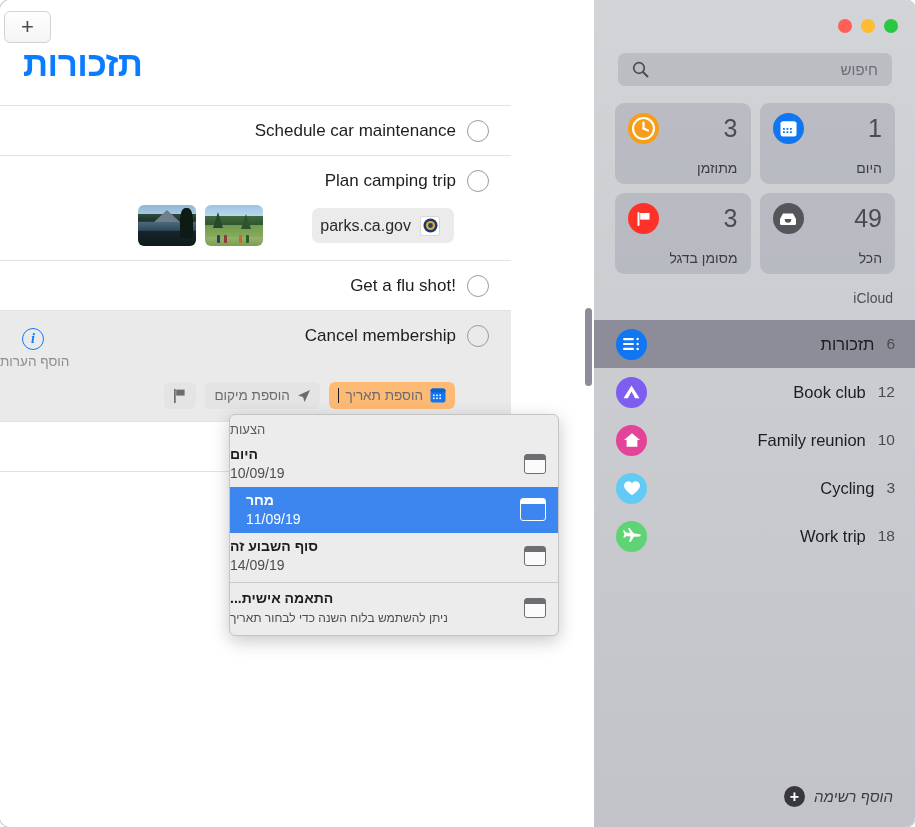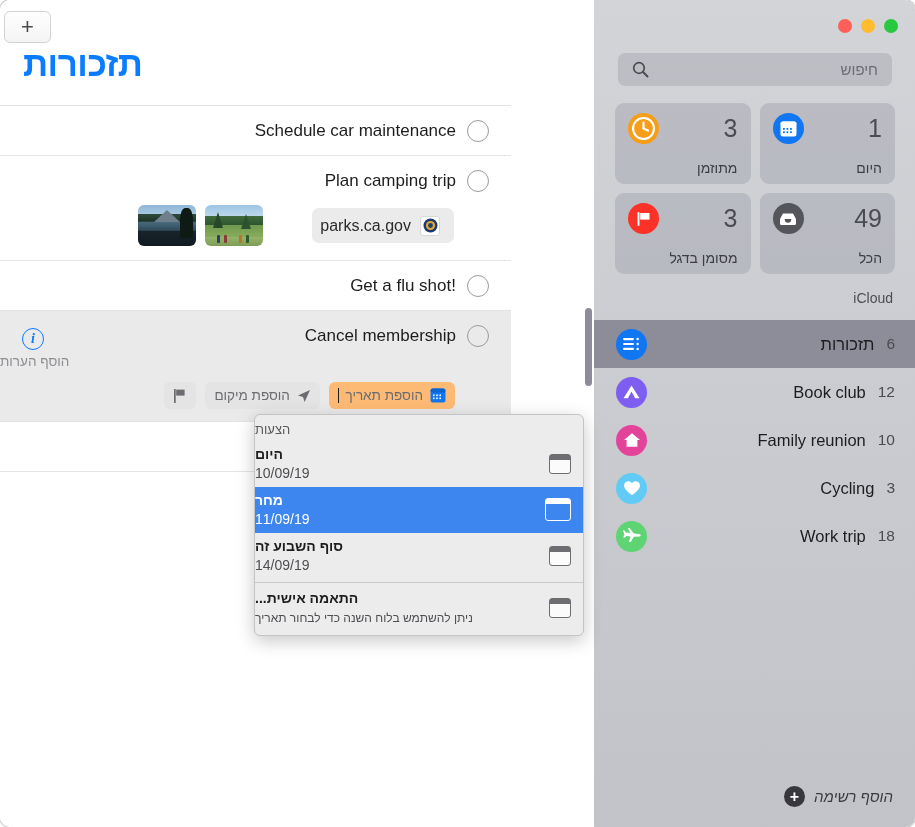--- a/index.html
+++ b/index.html
@@ -199,34 +199,33 @@
     position: absolute;
     left: 229px; top: 414px;
     width: 330px;
     background: #ececec;
     border: 1px solid #c4c4c4;
     border-radius: 6px;
     box-shadow: 0 5px 18px rgba(0,0,0,0.22);
     direction: rtl;
     overflow: hidden;
     z-index: 40;
-    margin-left: 25px;
   }
   .sg-head {
     text-align: left;
     padding: 7px 12px 4px 0;
     font-size: 13px; color: #5a5a5f;
   }
   .sg-item {
     display: flex; flex-direction: row; align-items: center;
     padding: 4px 12px 5px 0;
     gap: 11px;
     justify-content: flex-start;
   }
-  .sg-item.sel { background: #3d86ef; }
+  .sg-item.sel { background: #3d86ef; padding-left: 16px; }
   .sg-text { text-align: left; flex: 1; }
   .sg-title { font-size: 14px; color: #1d1d1f; font-weight: bold; line-height: 1.25; }
   .sg-sub   { font-size: 14px; color: #4d4d52; line-height: 1.25; }
   .sg-item.sel .sg-title, .sg-item.sel .sg-sub { color: #ffffff; font-weight: normal; }
   .sg-item.sel .sg-title { font-weight: bold; }
   .sg-sep { height: 1px; background: #c9c9c9; margin: 3px 0 2px 0; }
   .sg-desc { font-size: 12px; color: #4d4d52; line-height: 1.3; }
 
   
   .cal {

